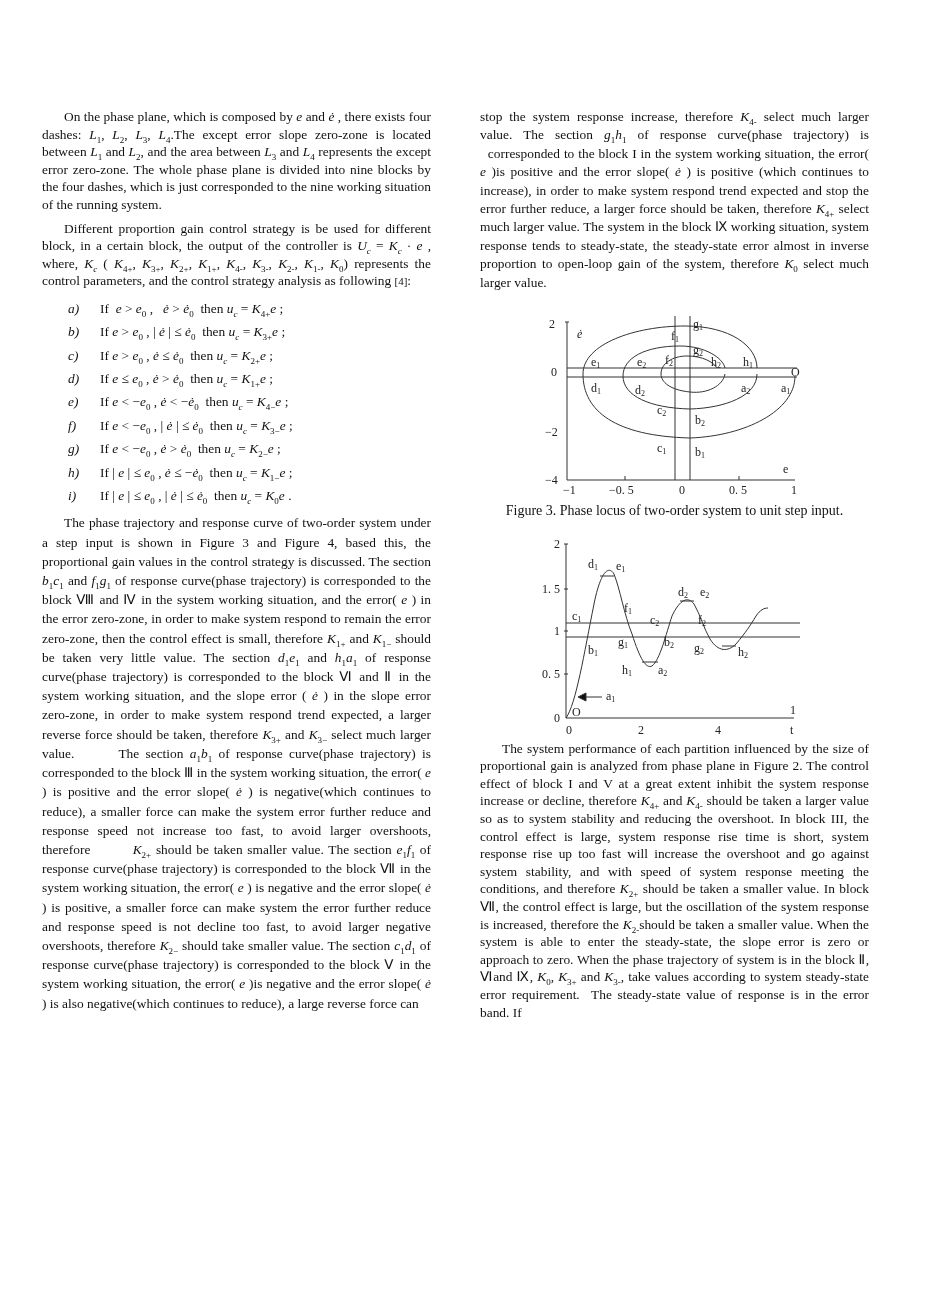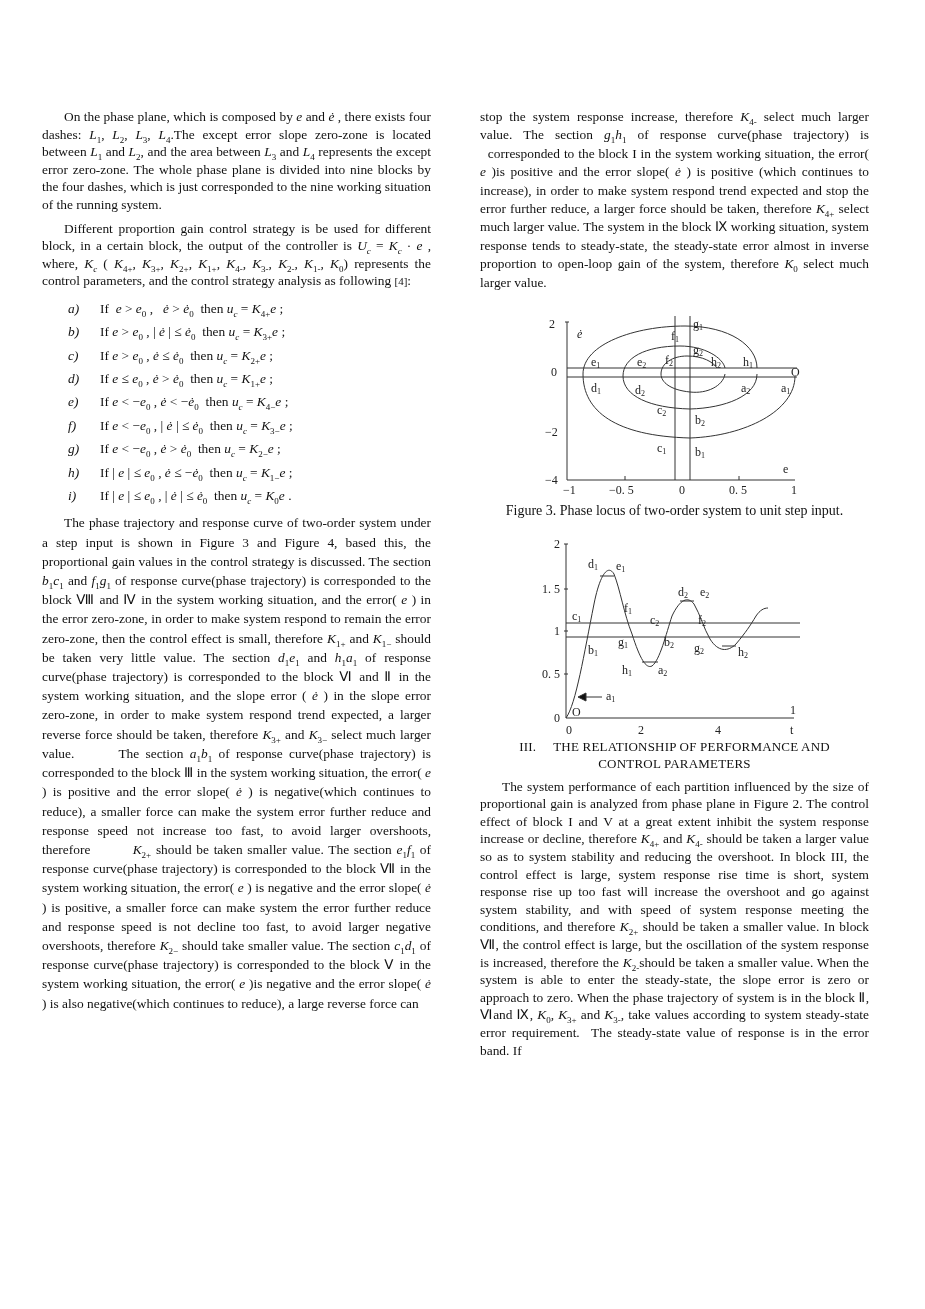--- a/index.html
+++ b/index.html
@@ -176,20 +176,15 @@
         <text x="108" y="90">c<tspan font-size="8" dy="2">2</tspan></text>
         <text x="136" y="62">d<tspan font-size="8" dy="2">2</tspan></text>
         <text x="158" y="62">e<tspan font-size="8" dy="2">2</tspan></text>
         <text x="156" y="90">f<tspan font-size="8" dy="2">2</tspan></text>
         <text x="152" y="118">g<tspan font-size="8" dy="2">2</tspan></text>
         <text x="196" y="122">h<tspan font-size="8" dy="2">2</tspan></text>
       </g>
     </svg>
   </div>
 
-  <div class="section-title">
-    <span>III.</span>&nbsp;&nbsp;&nbsp;&nbsp;
-    <span>THE RELATIONSHIP OF PERFORMANCE AND</span><br>
-    <span>CONTROL PARAMETERS</span>
-  </div>
 
   <p style="margin-top:4px;">The system performance of each partition influenced by the size of proportional gain is analyzed from phase plane in Figure 2. The control effect of block I and V at a great extent inhibit the system response increase or decline, therefore <i>K</i><sub>4+</sub> and <i>K</i><sub>4-</sub> should be taken a larger value so as to system stability and reducing the overshoot. In block III, the control effect is large, system response rise time is short, system response rise up too fast will increase the overshoot and go against system stability, and with speed of system response meeting the conditions, and therefore <i>K</i><sub>2+</sub> should be taken a smaller value. In block Ⅶ, the control effect is large, but the oscillation of the system response is increased, therefore the <i>K</i><sub>2-</sub>should be taken a smaller value. When the system is able to enter the steady-state, the slope error is zero or approach to zero. When the phase trajectory of system is in the block Ⅱ, Ⅵand Ⅸ, <i>K</i><sub>0</sub>, <i>K</i><sub>3+</sub> and <i>K</i><sub>3-</sub>, take values according to system steady-state error requirement. &nbsp;The steady-state value of response is in the error band. If</p>
 </div>
 
 </body></html>

